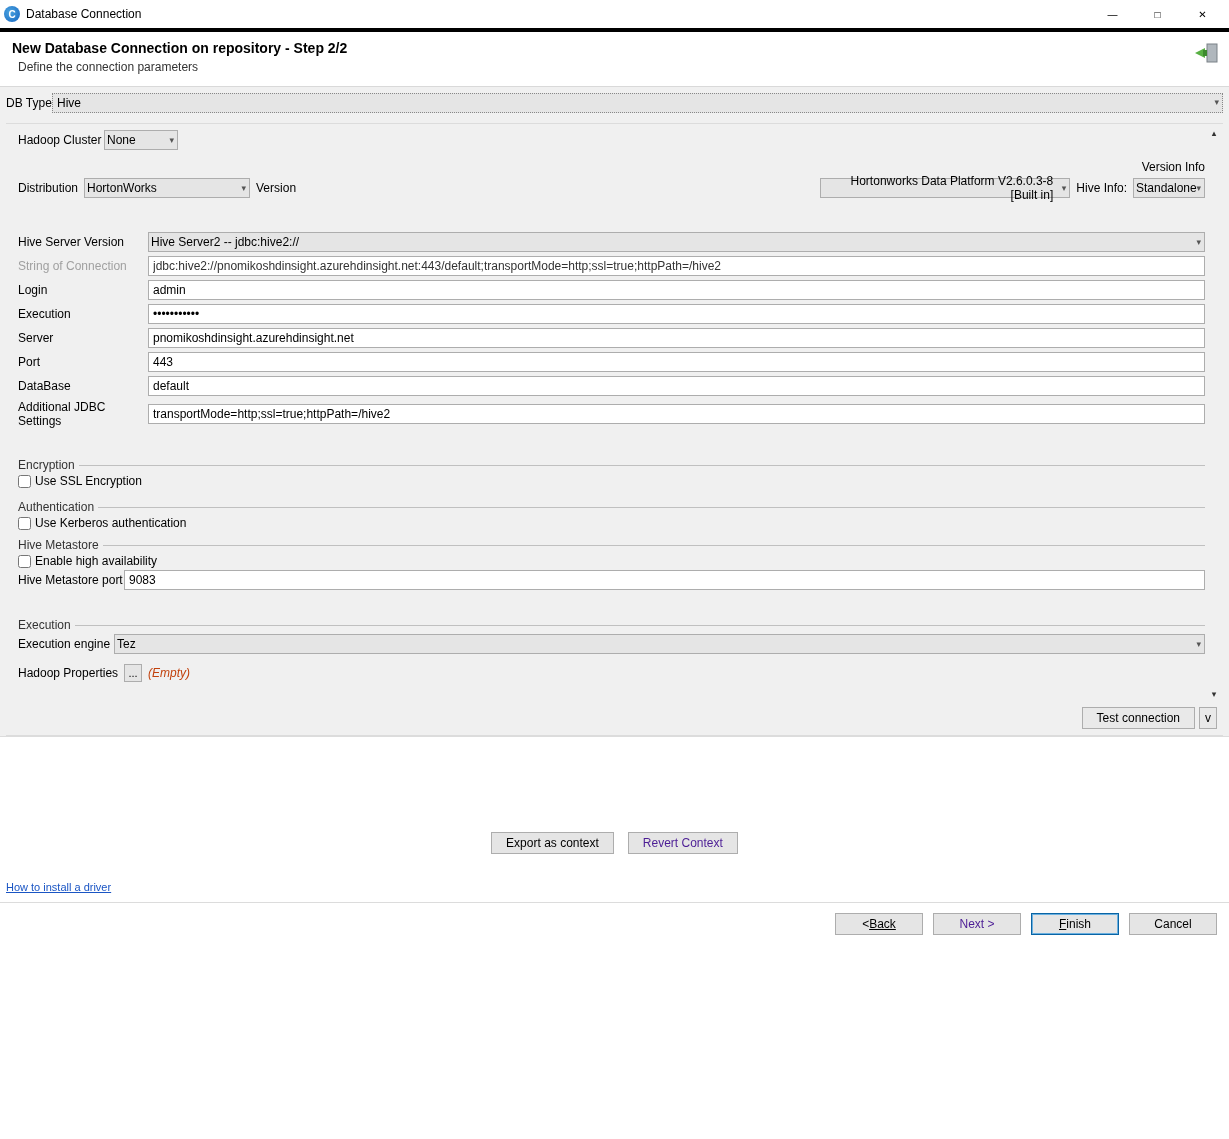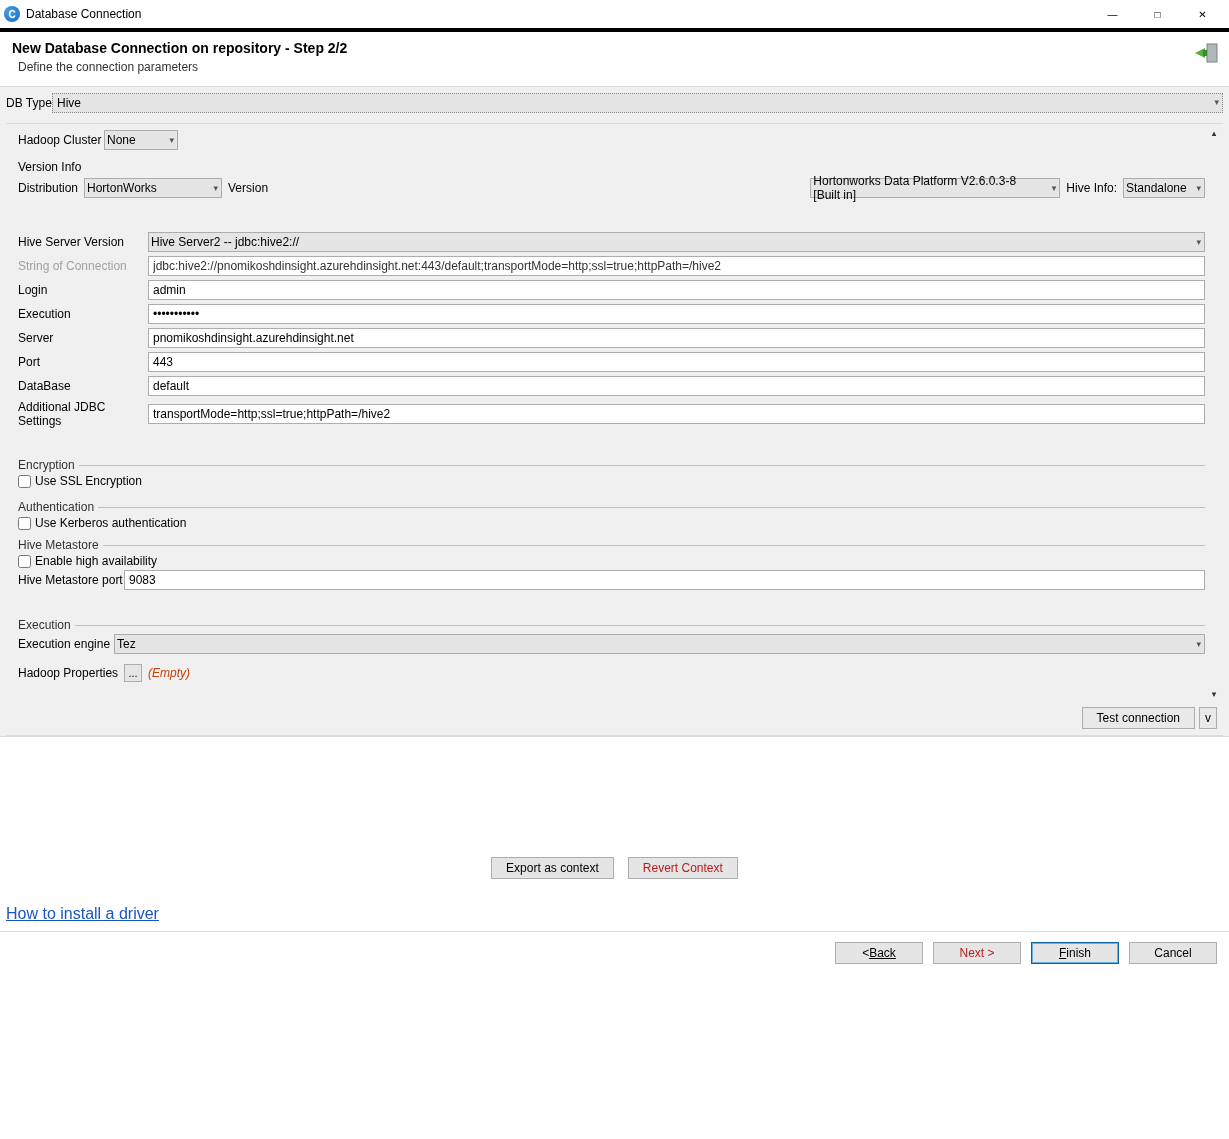--- a/index.html
+++ b/index.html
@@ -126,38 +126,38 @@
   .btn {
     height: 22px;
     background: #e5e5e5;
     border: 1px solid #adadad;
     padding: 0 14px;
     font-size: 12px;
     font-family: inherit;
     display:inline-flex; align-items:center; justify-content:center;
   }
   .btn.flat { background:#e9e9e9; }
-  .btn.disabled { color:#b91c1c; }
+  .btn.disabled { color:#4c1d95; }
   .btn.primary { border:1px solid #0a64a4; box-shadow: inset 0 0 0 1px #6ab0e0; }
   .v-btn { min-width:18px; padding:0 4px; margin-left:4px;}
   .mid-buttons {
     display:flex; justify-content:center; 
-    padding: 120px 0 26px 0; background:#fff; gap:14px;
+    padding: 95px 0 26px 0; background:#fff; gap:14px;
   }
   .link-area { padding: 0 0 8px 6px; background:#fff;}
-  a.driver-link { color:#1a55c4; font-size:16px; text-decoration: underline;}
+  a.driver-link { color:#1a55c4; font-size:11px; text-decoration: underline;}
   .footer {
     border-top:1px solid #dcdcdc;
     display:flex; justify-content:flex-end; gap:10px;
     padding: 10px 12px 14px 12px; background:#fff;
   }
   .footer .btn { width:88px; justify-content:center;}
   .underline-char { text-decoration: underline; }
   .version-row { display:flex; align-items:center; gap:6px; margin-top:4px;}
-  .vi-box { padding-top:6px;}
+  .vi-box { padding-top:6px;text-align:right;}
   .vi-title { margin-bottom:4px;}
   .exec-row { display:flex; align-items:center; gap:4px;}
 </style>
 </head>
 <body>
 
 <div class="titlebar">
   <span class="app-icon">C</span>
   <span class="title">Database Connection</span>
   <div class="win-controls">
@@ -199,32 +199,32 @@
       <div class="combo" style="width:74px">
         <span>None</span>
         <span class="caret">▾</span>
       </div>
     </div>
 
     <div class="vi-box">
       <div class="vi-title">Version Info</div>
       <div class="version-row">
         <span class="lbl">Distribution</span>
-        <div class="combo" style="width:138px">
+        <div class="combo" style="width:166px">
           <span>HortonWorks</span>
           <span class="caret">▾</span>
         </div>
         <span class="lbl">Version</span>
         <div style="flex:1"></div>
         <div class="combo" style="width:250px">
           <span>Hortonworks Data Platform V2.6.0.3-8 [Built in]</span>
           <span class="caret">▾</span>
         </div>
         <span class="lbl">Hive Info:</span>
-        <div class="combo" style="width:82px">
+        <div class="combo" style="width:72px">
           <span>Standalone</span>
           <span class="caret">▾</span>
         </div>
       </div>
     </div>
 
     <div class="field-grid" style="margin-top:34px">
       <span class="lbl">Hive Server Version</span>
       <div class="combo" style="width:100%">
         <span>Hive Server2 -- jdbc:hive2://</span>

